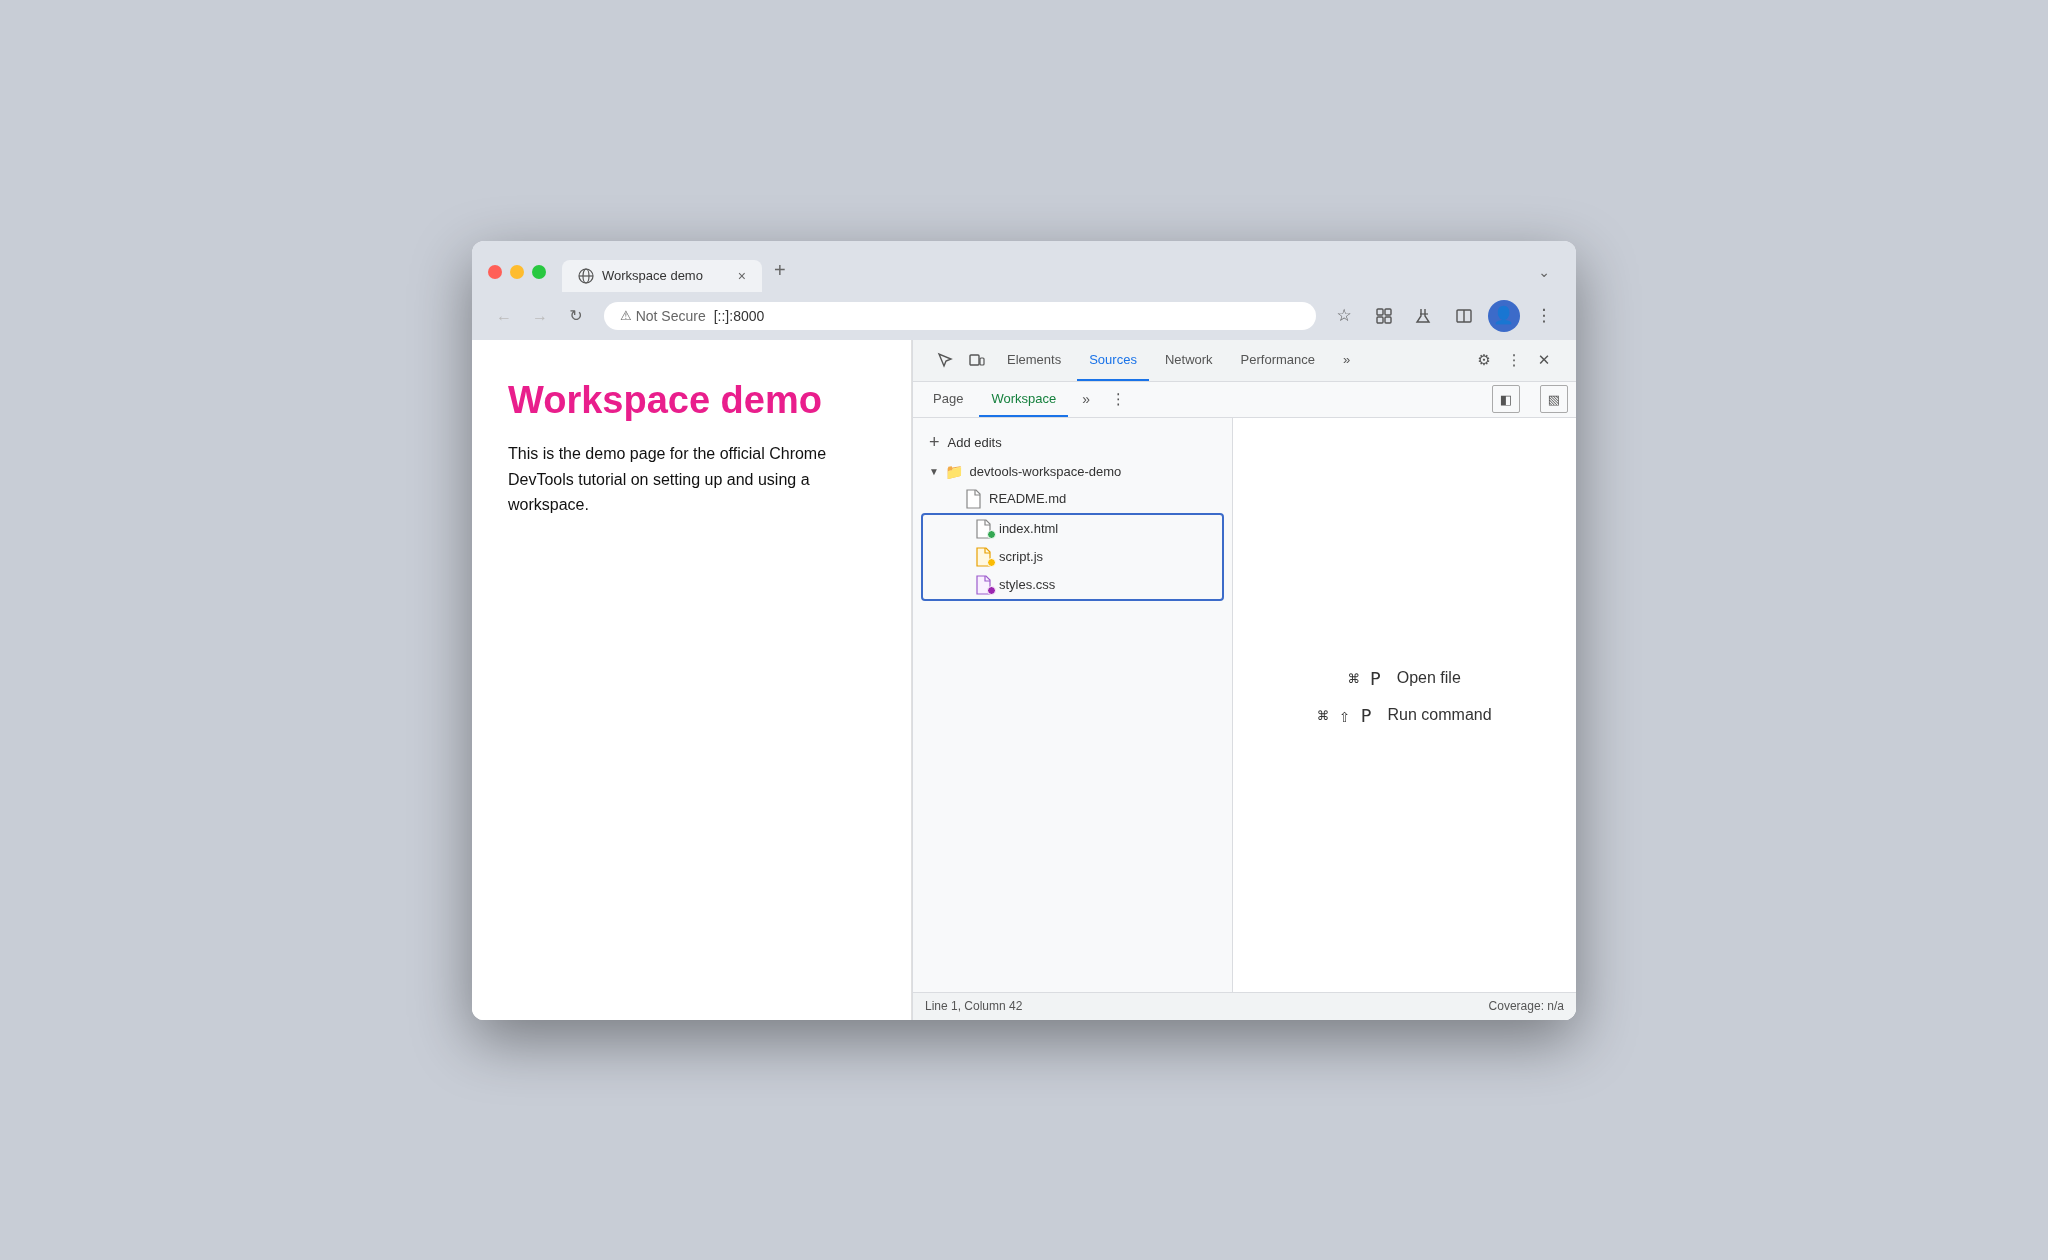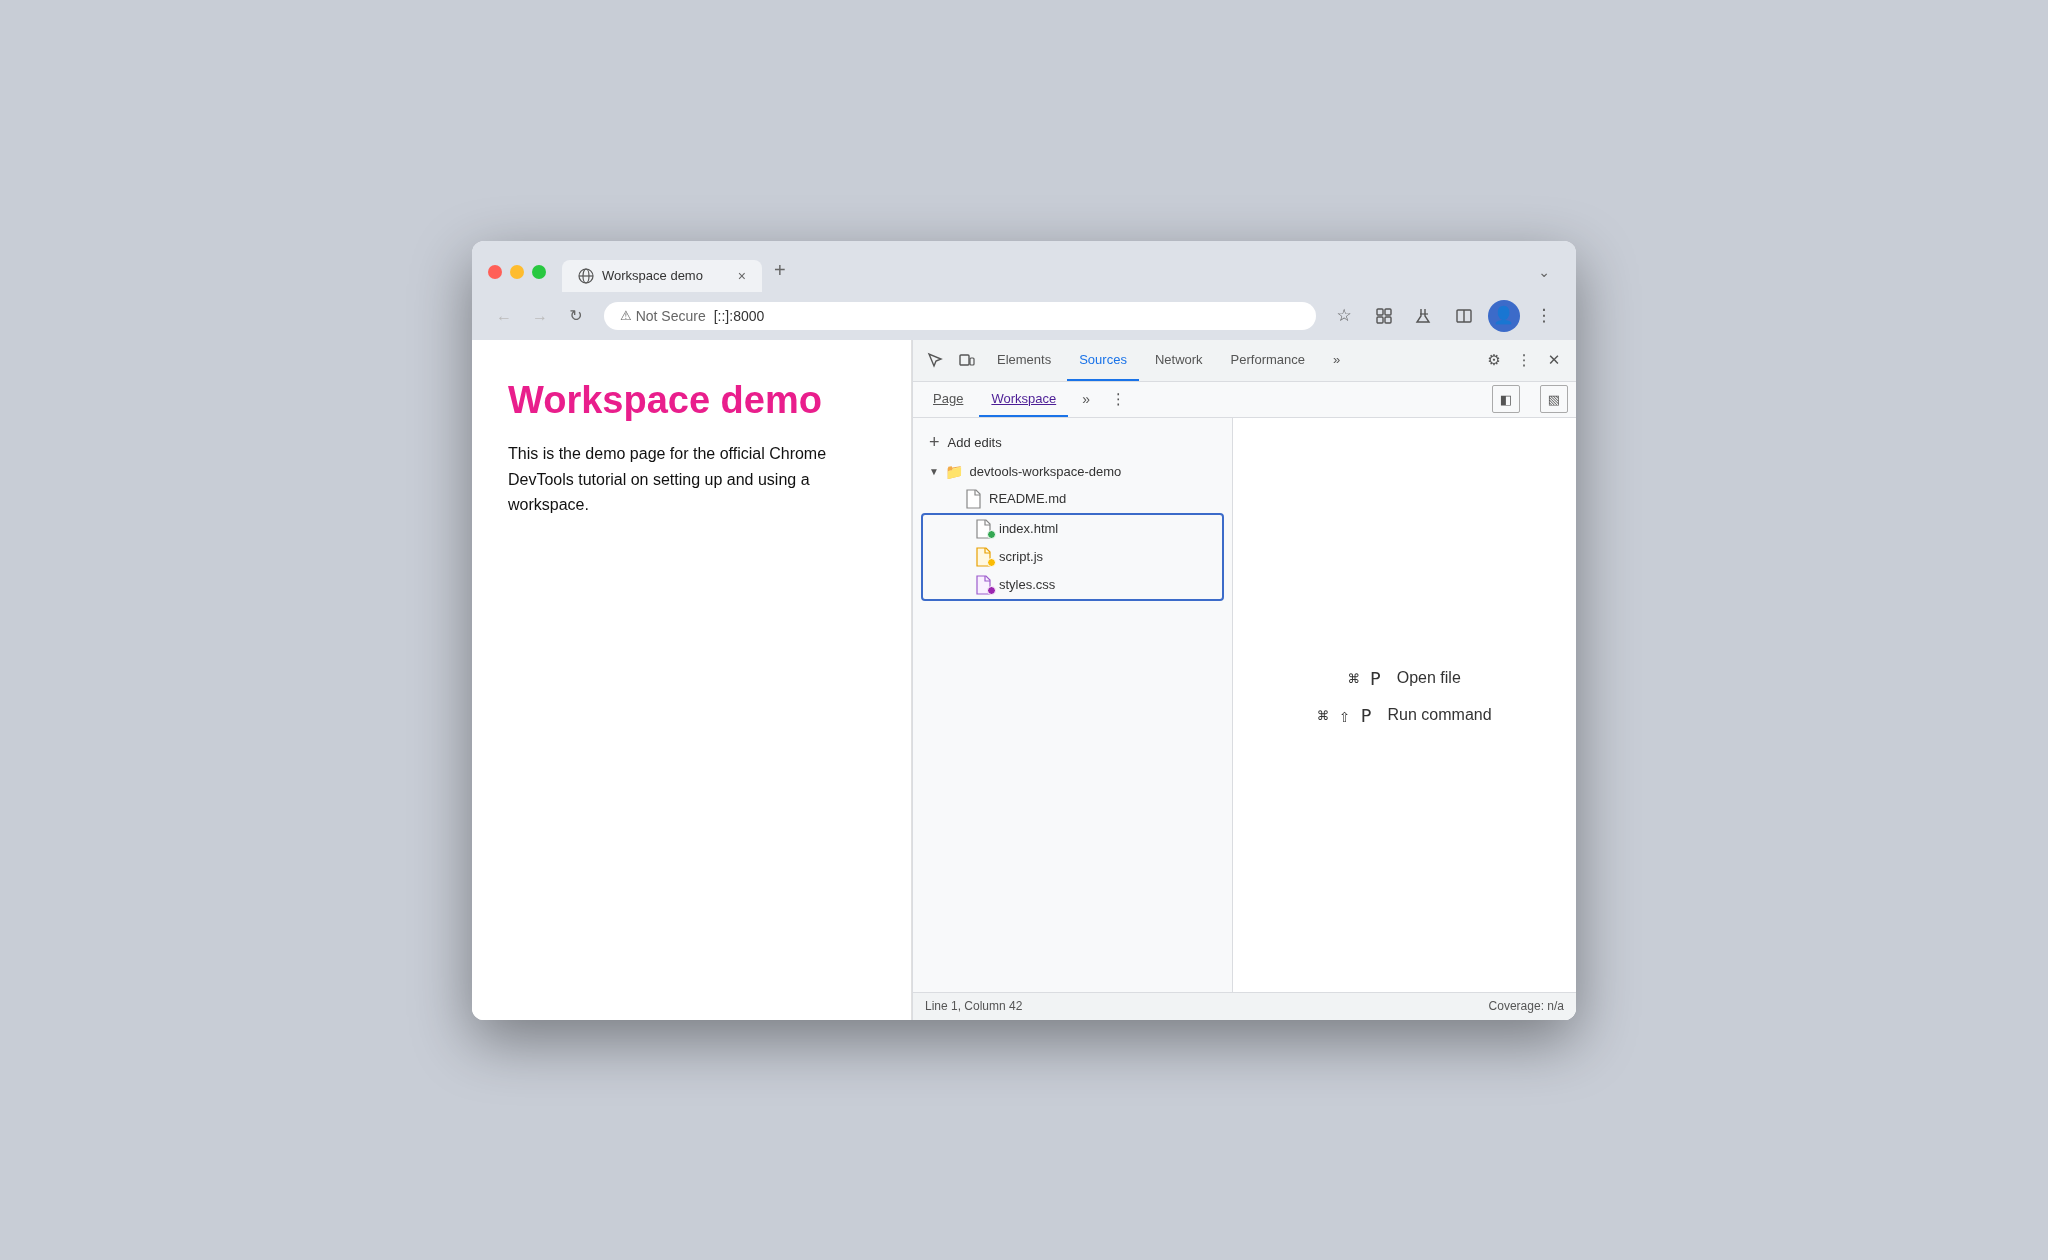--- a/index.html
+++ b/index.html
@@ -196,21 +196,21 @@
       background: #f8f9fa;
       border-left: 1px solid #dadce0;
     }
 
     
     .devtools-topbar {
       display: flex;
       align-items: center;
       background: #f1f3f4;
       border-bottom: 1px solid #dadce0;
-      padding: 0 8px;
+      padding: 0 18px;
       height: 42px;
       gap: 4px;
     }
     .devtools-icon-btn {
       width: 28px;
       height: 28px;
       display: flex;
       align-items: center;
       justify-content: center;
       border-radius: 4px;
@@ -254,24 +254,23 @@
     }
     .subtab {
       padding: 0 12px;
       height: 36px;
       display: flex;
       align-items: center;
       font-size: 13px;
       color: #555;
       cursor: pointer;
       border-bottom: 2px solid transparent;
-      text-decoration: underline;
     }
     .subtab.active {
-      color: #4c1d95;
+      color: #15803d;
       border-bottom: 2px solid #1a73e8;
     }
 
     .subtab-more {
       width: 28px;
       height: 28px;
       display: flex;
       align-items: center;
       justify-content: center;
       color: #555;

